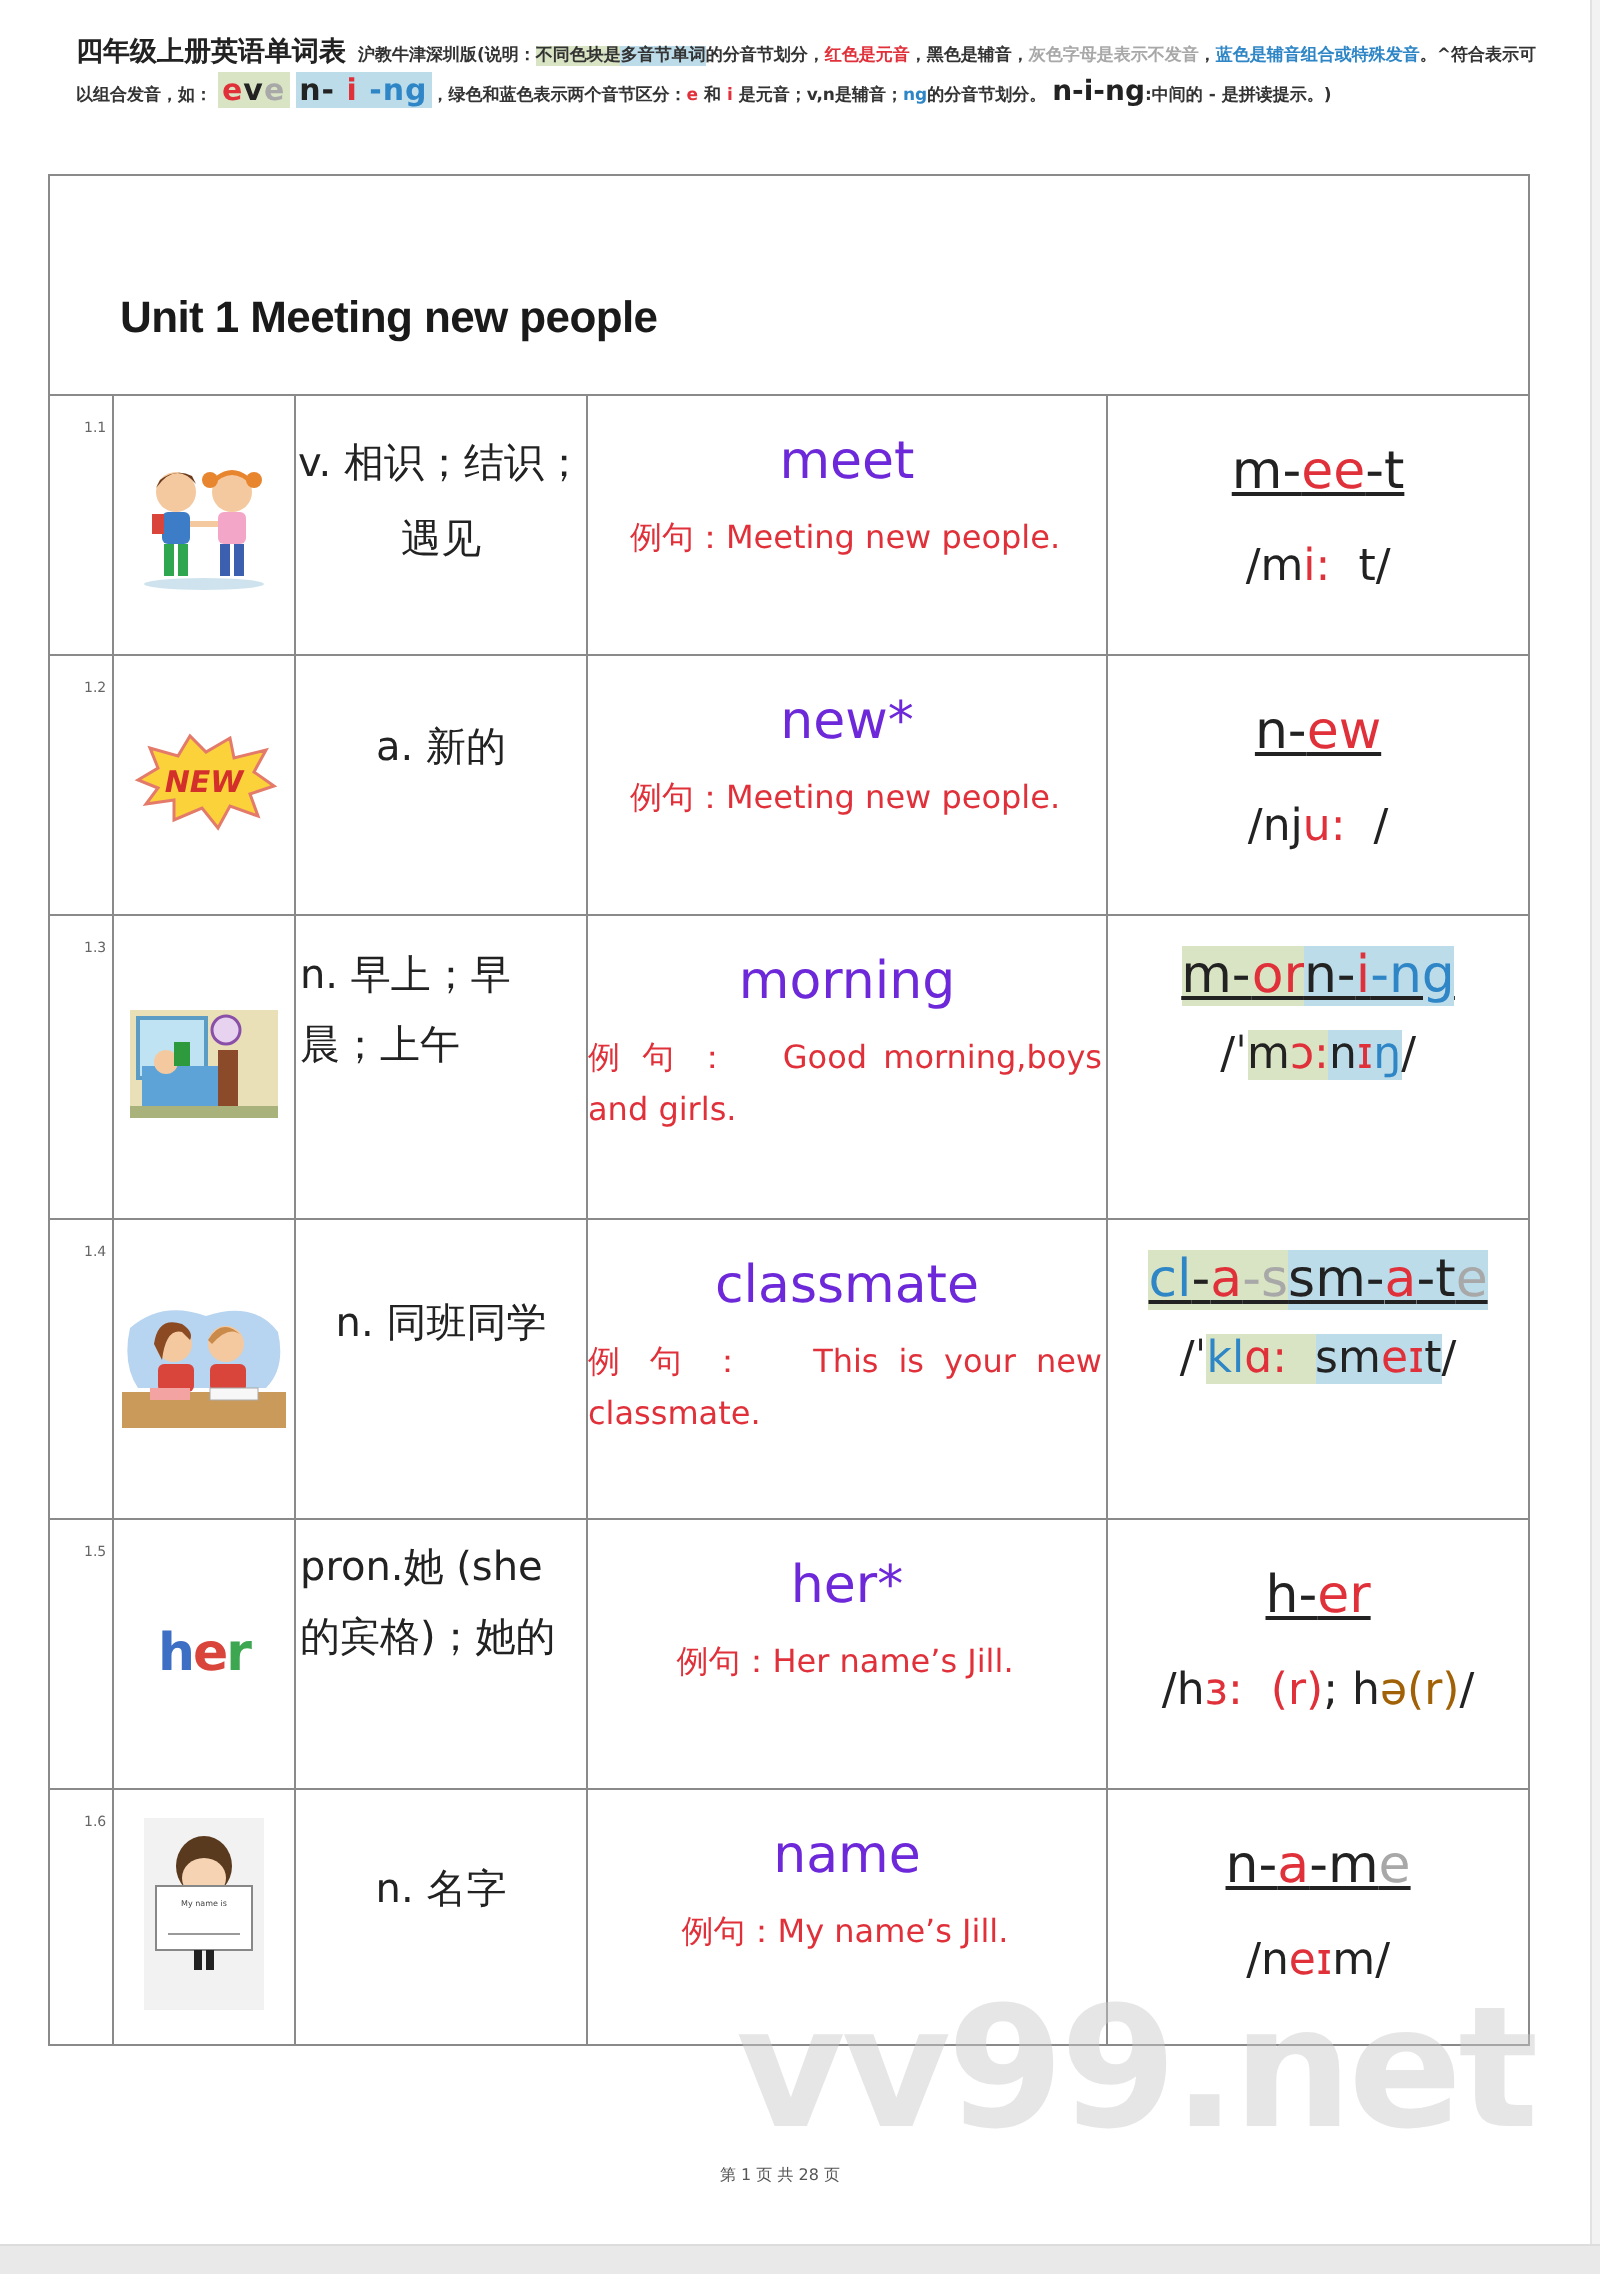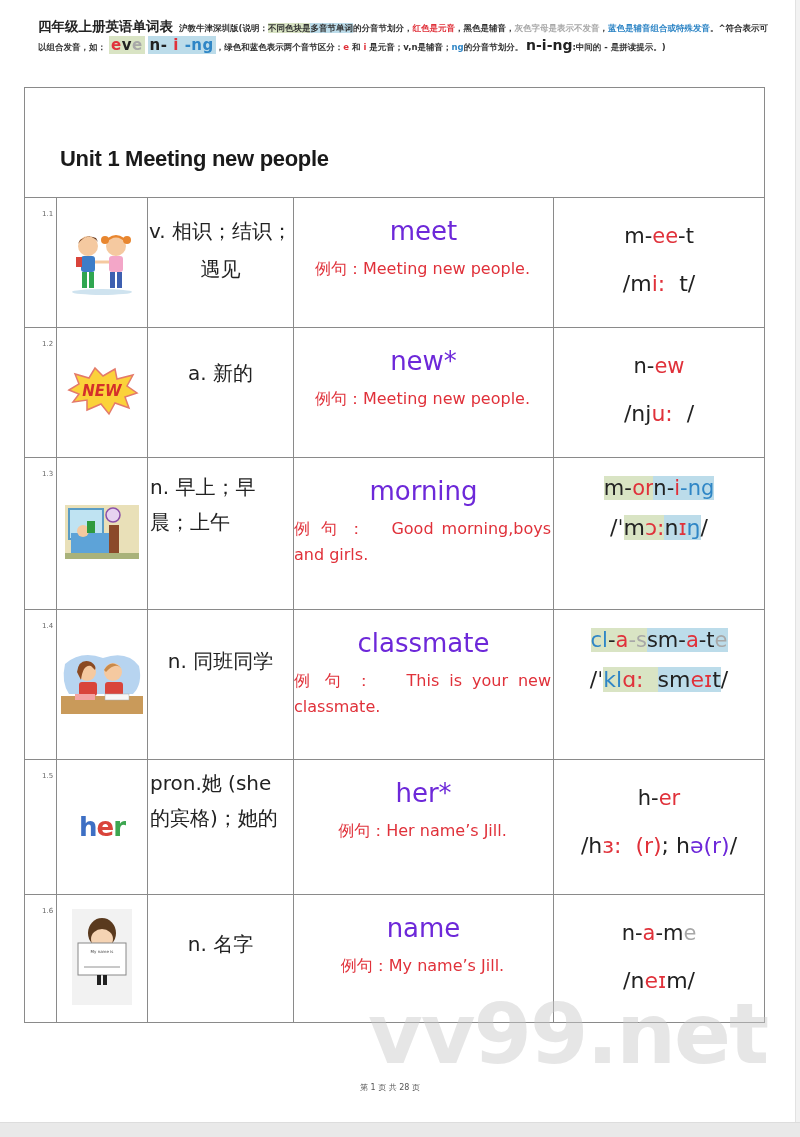--- a/index.html
+++ b/index.html
@@ -24,21 +24,21 @@
 
   .num { font-size: 7px; color: #666; padding: 12px 0 0 17px; }
   .pic { text-align: center; vertical-align: middle !important; }
   .meaning { font-size: 20px; text-align: center; line-height: 38px; padding-top: 14px; color: #222; }
   .meaning.tight { line-height: 35px; padding-top: 8px; text-align: left; padding-left: 2px; }
   .word-cell { text-align: center; }
   .word { font-family: "DejaVu Sans", sans-serif; font-size: 26px; color: #6d28d9; margin-top: 18px; line-height: 30px; }
   .example { color: #e0313a; font-size: 16px; text-align: center; margin-top: 10px; line-height: 26px; padding-right: 2px; }
   .example.justify { text-align: justify; text-align-last: left; }
   .phon-cell { text-align: center; }
-  .syll { font-size: 21px; margin-top: 22px; line-height: 32px; display: inline-block; padding: 0 2px; }
+  .syll { font-size: 26px; margin-top: 22px; line-height: 32px; display: inline-block; padding: 0 2px; text-decoration: underline; }
   .ipa { font-size: 22px; margin-top: 16px; line-height: 32px; display: inline-block; padding: 0 2px; }
 
   .watermark { position: absolute; left: 368px; top: 985px; font-family: "DejaVu Sans", sans-serif; font-weight: bold; font-size: 84px; color: rgba(200,200,200,0.45); letter-spacing: -2px; }
   .footer { position: absolute; left: 360px; top: 1082px; font-size: 8px; color: #555; }
   .bottom-bar { position: absolute; left: 0; top: 1122px; width: 800px; height: 15px; background: #e9e9e9; border-top: 1px solid #ddd; }
   .right-edge { position: absolute; right: 0; top: 0; width: 5px; height: 1122px; background: #f2f2f2; border-left: 1px solid #e2e2e2; }
 </style>
 </head>
 <body>
 
@@ -176,21 +176,21 @@
         <span style="color:#3d6fc4">h</span><span style="color:#d9443b">e</span><span style="color:#3da650">r</span>
       </div>
     </td>
     <td class="meaning tight" style="padding-top:6px">pron.她 (she 的宾格)；她的</td>
     <td class="word-cell">
       <div class="word">her*</div>
       <div class="example"><span>例句：</span><span>Her name’s Jill.</span></div>
     </td>
     <td class="phon-cell">
       <div class="syll"><span style="color: rgb(34, 34, 34); white-space: pre;">h-</span><span style="color: rgb(224, 49, 58); white-space: pre;">er</span></div><br>
-      <div class="ipa"><span style="color: rgb(34, 34, 34); white-space: pre;">/h</span><span style="color: rgb(224, 49, 58); white-space: pre;">з:  (r)</span><span style="color: rgb(34, 34, 34); white-space: pre;">; h</span><span style="color: #6d28d9; white-space: pre;">ə(r)</span><span style="color: rgb(34, 34, 34); white-space: pre;">/</span></div>
+      <div class="ipa"><span style="color: rgb(34, 34, 34); white-space: pre;">/h</span><span style="color: rgb(224, 49, 58); white-space: pre;">з:  (r)</span><span style="color: rgb(34, 34, 34); white-space: pre;">; h</span><span style="color: #a16207; white-space: pre;">ə(r)</span><span style="color: rgb(34, 34, 34); white-space: pre;">/</span></div>
     </td>
   </tr>
 
   <tr style="height:128px">
     <td class="num">1.6</td>
     <td class="pic">
       <svg width="60" height="96" viewBox="0 0 60 96">
         <rect x="0" y="0" width="60" height="96" fill="#f2f2f2"></rect>
         <ellipse cx="30" cy="24" rx="14" ry="15" fill="#5a3a1e"></ellipse>
         <ellipse cx="30" cy="30" rx="11" ry="10" fill="#f5d3b3"></ellipse>

